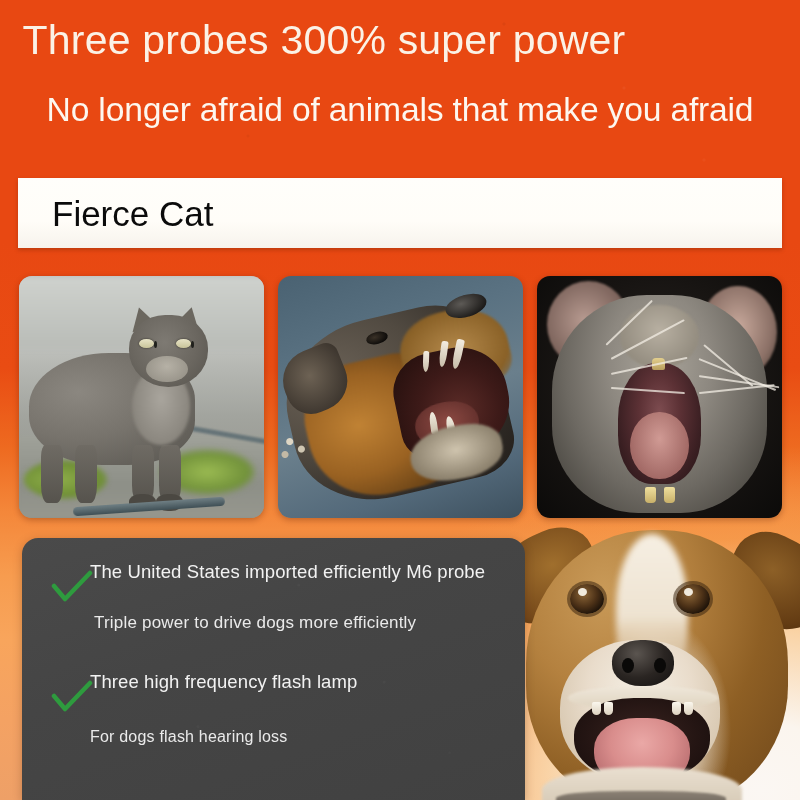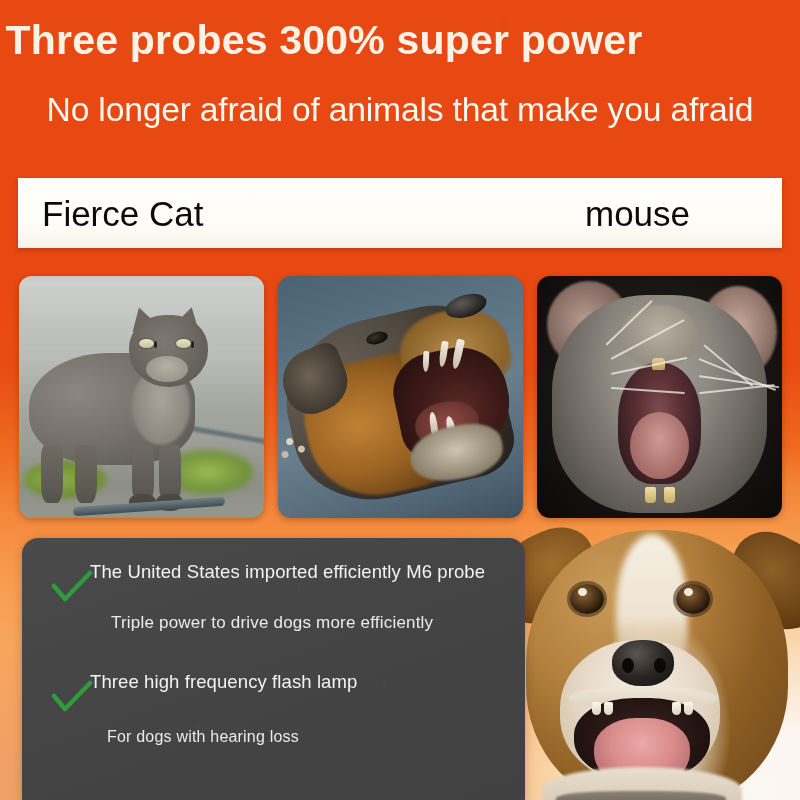--- a/index.html
+++ b/index.html
@@ -25,41 +25,41 @@
       radial-gradient(circle at 78% 11%, rgba(255,255,255,.4) 0 1px, transparent 2px),
       radial-gradient(circle at 31% 17%, rgba(0,0,0,.35) 0 1px, transparent 2px),
       radial-gradient(circle at 88% 20%, rgba(255,255,255,.35) 0 1px, transparent 2px),
       radial-gradient(circle at 46% 24%, rgba(0,0,0,.3) 0 1px, transparent 2px);
   }
 
   
   .title{
     position:absolute;left:0;top:20px;width:648px;text-align:center;
     font-size:41px;line-height:1.0;color:#fbf2e6;letter-spacing:.2px;
-    font-weight:700;white-space:nowrap;
+    font-weight:400;white-space:nowrap;
   }
   .subtitle{
     position:absolute;left:0;top:93px;width:800px;text-align:center;
     font-size:33px;line-height:1.0;color:#fdf7ef;letter-spacing:-.2px;
     font-weight:400;white-space:nowrap;
     transform:scaleX(1.02);transform-origin:center;
   }
 
   
   .labelbar{
     position:absolute;left:18px;top:178px;width:764px;height:70px;
     background:linear-gradient(180deg,#fffefb 0%,#fffdf8 62%,#f7f3ec 100%);
     box-shadow:0 2px 4px rgba(90,25,0,.30);
     display:flex;align-items:center;
   }
   .labelbar .lbl{
     color:#0b0b0b;font-size:35px;line-height:1;white-space:nowrap;font-weight:400;
     position:absolute;
   }
-  .lbl-cat{left:24px;}
+  .lbl-cat{left:34px;}
   .lbl-dog{left:273px;}
   .lbl-mouse{left:567px;}
 
   
   .photos{position:absolute;left:19px;top:276px;width:764px;height:242px;}
   .photo{
     position:absolute;top:0;width:245px;height:242px;border-radius:13px;
     overflow:hidden;box-shadow:0 2px 6px rgba(80,20,0,.33);
   }
   .photo.p1{left:0;}
@@ -195,21 +195,20 @@
   .f2{top:134px;}
   .check{position:absolute;left:28px;top:8px;width:44px;height:34px;}
   .check svg{display:block;}
   .f-head{
     position:absolute;left:68px;width:400px;color:#f2f2f2;font-size:18.5px;line-height:1.12;
     font-weight:400;letter-spacing:.1px;
   }
   .f-sub{
     position:absolute;left:70px;color:#eaeaea;font-size:17px;line-height:1.1;font-weight:400;
     letter-spacing:.2px;
-    margin-left:17px;
   }
   .f1 .f-head{top:0;}
   .f1 .f-sub{top:52px;left:72px;}
   .f2 .f-head{top:0;}
   .f2 .f-sub{top:56px;left:68px;font-size:16px;}
 
   
   .terrier{position:absolute;left:508px;top:512px;width:300px;height:295px;overflow:hidden;}
   .t-head{position:absolute;left:18px;top:18px;width:262px;height:278px;
     border-radius:48% 48% 44% 44%;
@@ -254,21 +253,20 @@
 <body>
 
 <div id="poster">
   <div id="grain"></div>
 
   <div class="title">Three probes 300% super power</div>
   <div class="subtitle">No longer afraid of animals that make you afraid</div>
 
   <div class="labelbar">
     <span class="lbl lbl-cat">Fierce Cat</span>
-    <span class="lbl lbl-mouse">mouse</span>
   </div>
 
   <div class="photos">
 
     <div class="photo p1">
       <div class="scene cat-bg">
         <div class="cat-wall"></div>
         <div class="cat-ground"></div>
         <div class="cat-moss"></div>
         <div class="cat-moss2"></div>
@@ -373,17 +371,17 @@
       <div class="f-sub">Triple power to drive dogs more efficiently</div>
     </div>
 
     <div class="feature f2">
       <span class="check">
         <svg width="44" height="34" viewBox="0 0 44 34">
           <path d="M4 16 L15 29 L40 3" fill="none" stroke="#2e9b3e" stroke-width="4.5" stroke-linecap="round" stroke-linejoin="round"></path>
         </svg>
       </span>
       <div class="f-head">Three high frequency flash lamp</div>
-      <div class="f-sub">For dogs with hearing loss</div>
+      <div class="f-sub">For dogs flash hearing loss</div>
     </div>
   </div>
 
 </div>
 
 </body></html>

